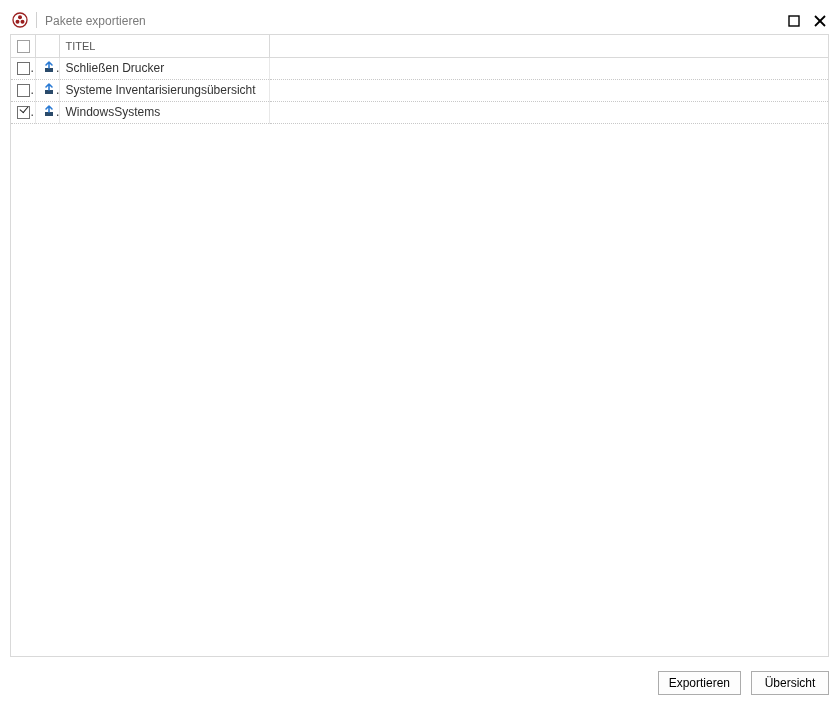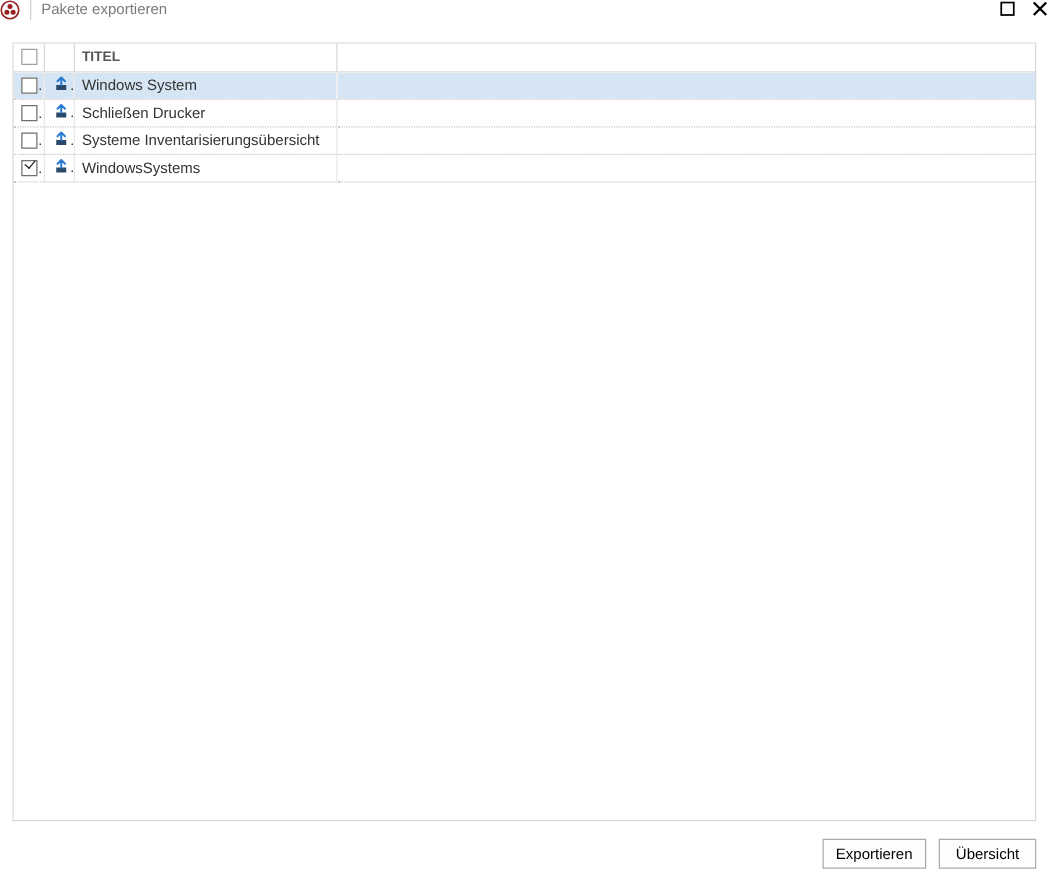--- a/index.html
+++ b/index.html
@@ -12,22 +12,22 @@
       font-size: 12px;
       background: #fff;
       width: 839px;
       height: 705px;
       overflow: hidden;
       position: relative;
     }
     .titlebar {
       height: 28px;
       display: flex;
-      align-items: flex-start;
-      padding: 0 0;
+      align-items: flex-end;
+      padding: 0 12px;
       background: #fff;
     }
     .titlebar .app-icon {
       width: 16px;
       height: 16px;
       margin-right: 6px;
       display: flex;
       align-items: center;
       justify-content: center;
     }
@@ -83,21 +83,20 @@
     table.grid th:first-child {
       border-left: none;
       width: 24px;
       text-align: center;
     }
     table.grid th:nth-child(2) {
       width: 24px;
     }
     table.grid th:nth-child(3) {
       width: 210px;
-      font-weight: bold;
     }
     table.grid th:last-child {
       border-right: none;
     }
     table.grid td {
       border-bottom: 1px dotted #c8c8c8;
       border-right: 1px solid #e8e8e8;
       padding: 2px 6px;
       height: 22px;
       vertical-align: middle;
@@ -201,29 +200,20 @@
       <tr>
         <th>
           <span class="chk header"></span>
         </th>
         <th></th>
         <th>TITEL</th>
         <th></th>
       </tr>
     </thead>
     <tbody id="table-body">
-    <tr class="selected">
-          <td><span class="chk"></span></td>
-          <td><span class="pkg-icon"><svg width="14" height="14" viewBox="0 0 14 14">
-                <rect x="3" y="8" width="8" height="4" fill="#2a4a6a"></rect>
-                <path d="M7 2 L7 8 M4 5 L7 2 L10 5" fill="none" stroke="#2a7ad4" stroke-width="1.6" stroke-linecap="round" stroke-linejoin="round"></path>
-              </svg></span></td>
-          <td>Windows System</td>
-          <td></td>
-        </tr>
         <tr>
           <td><span class="chk"></span></td>
           <td><span class="pkg-icon"><svg width="14" height="14" viewBox="0 0 14 14">
                 <rect x="3" y="8" width="8" height="4" fill="#2a4a6a"></rect>
                 <path d="M7 2 L7 8 M4 5 L7 2 L10 5" fill="none" stroke="#2a7ad4" stroke-width="1.6" stroke-linecap="round" stroke-linejoin="round"></path>
               </svg></span></td>
           <td>Schließen Drucker</td>
           <td></td>
         </tr>
         <tr>

